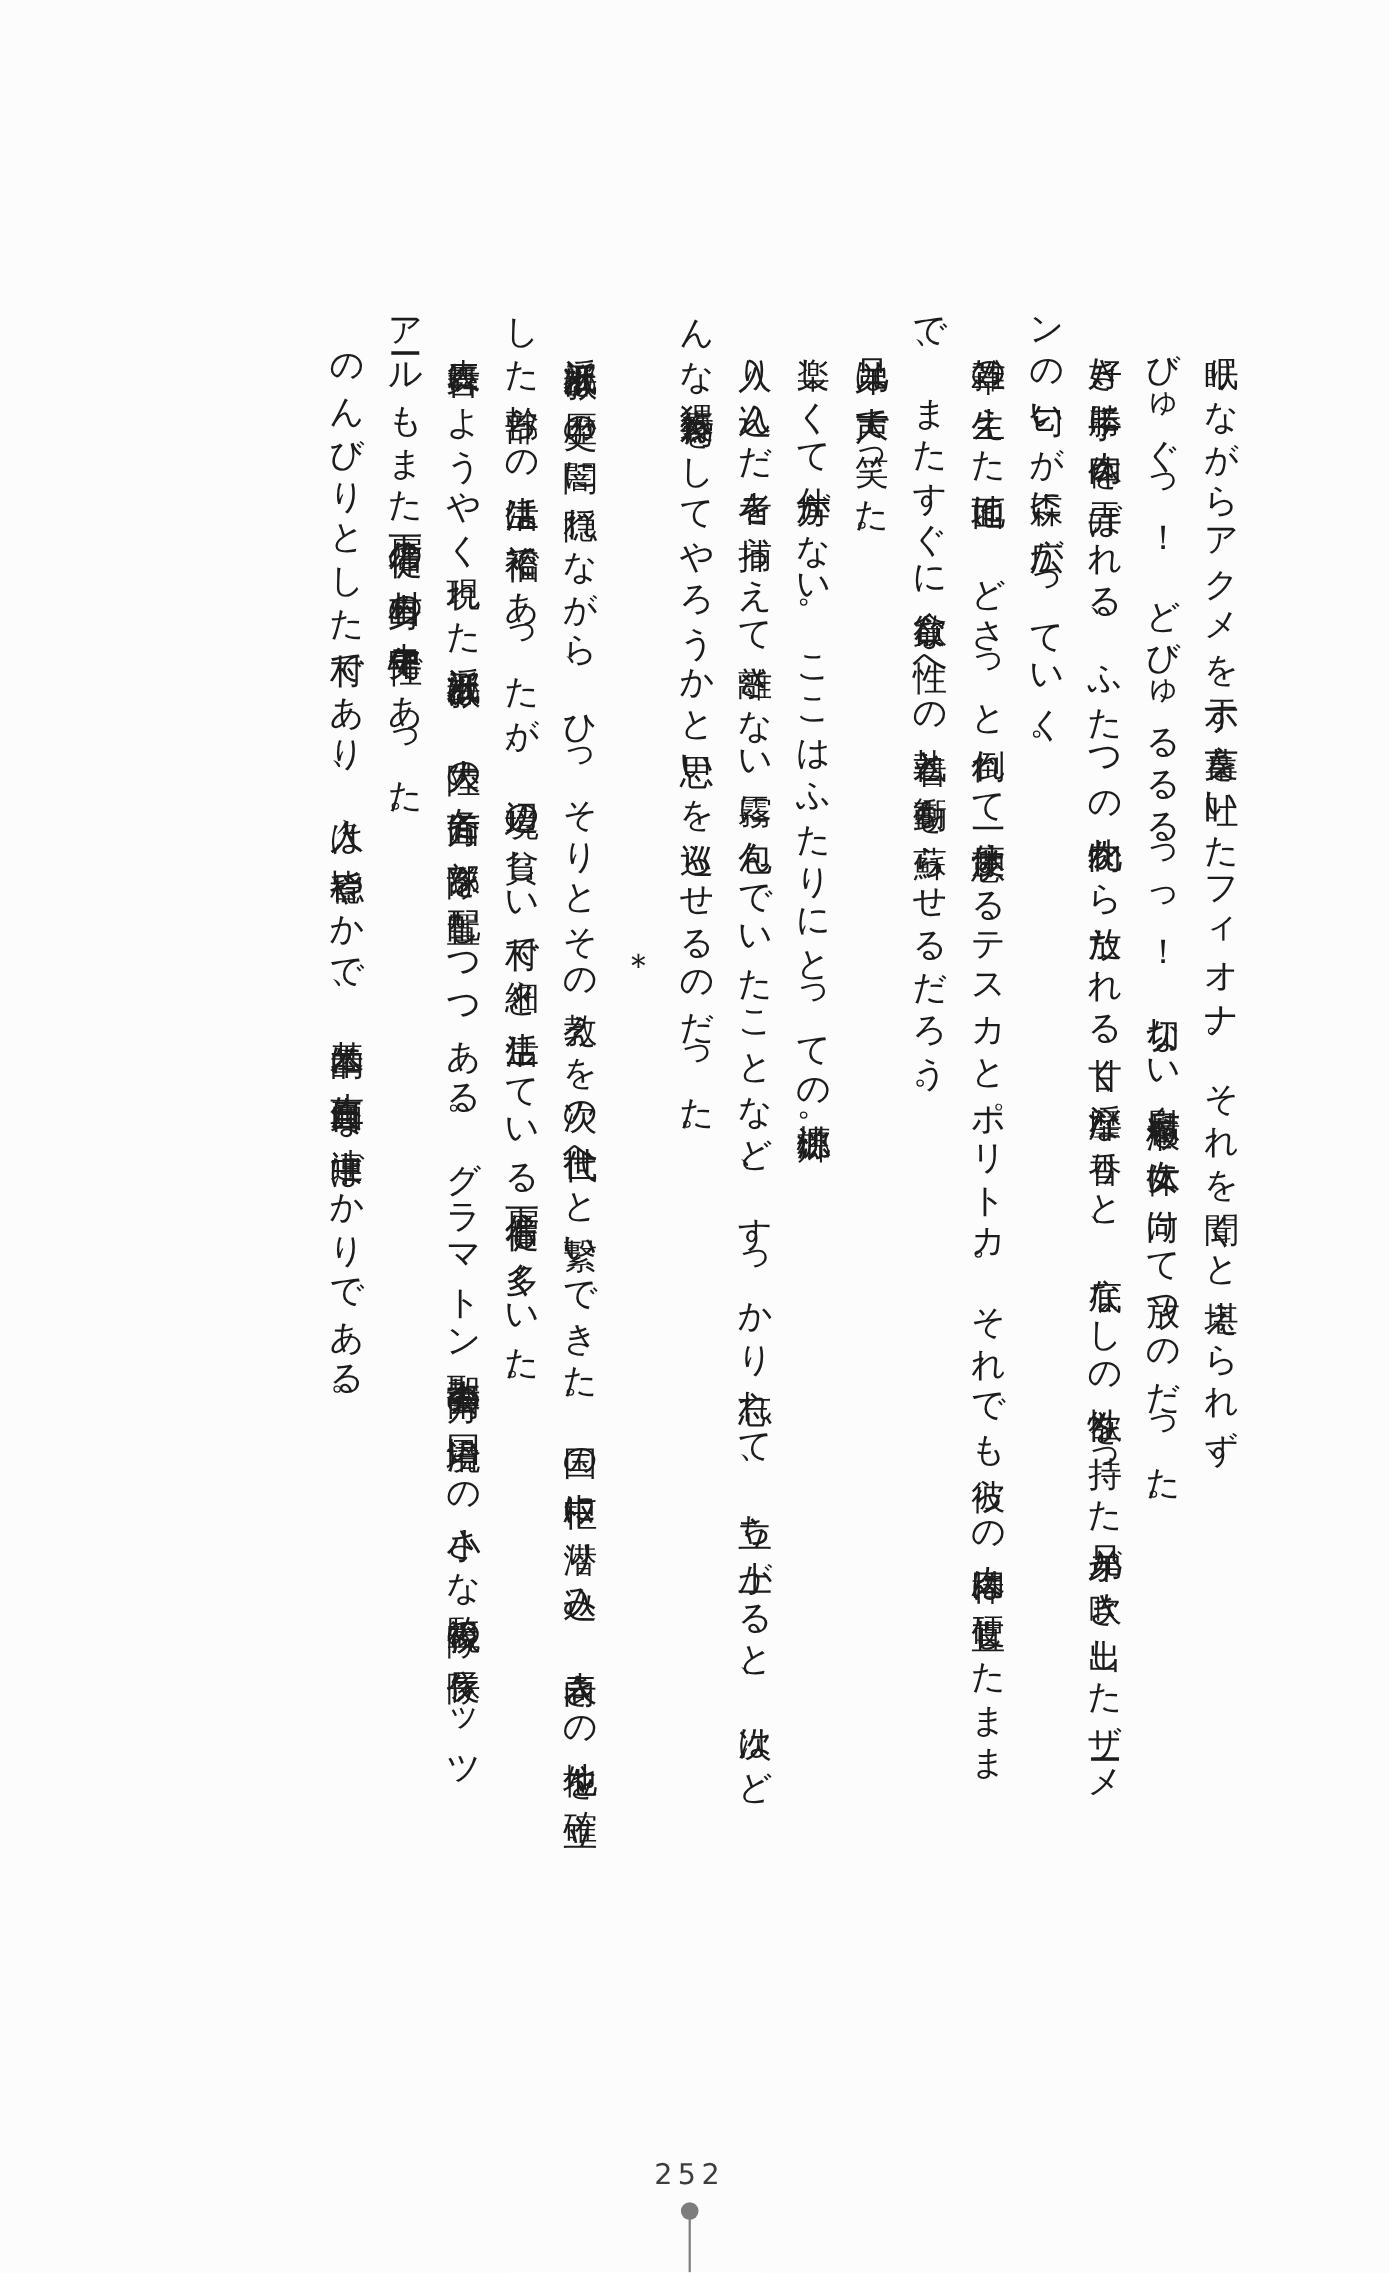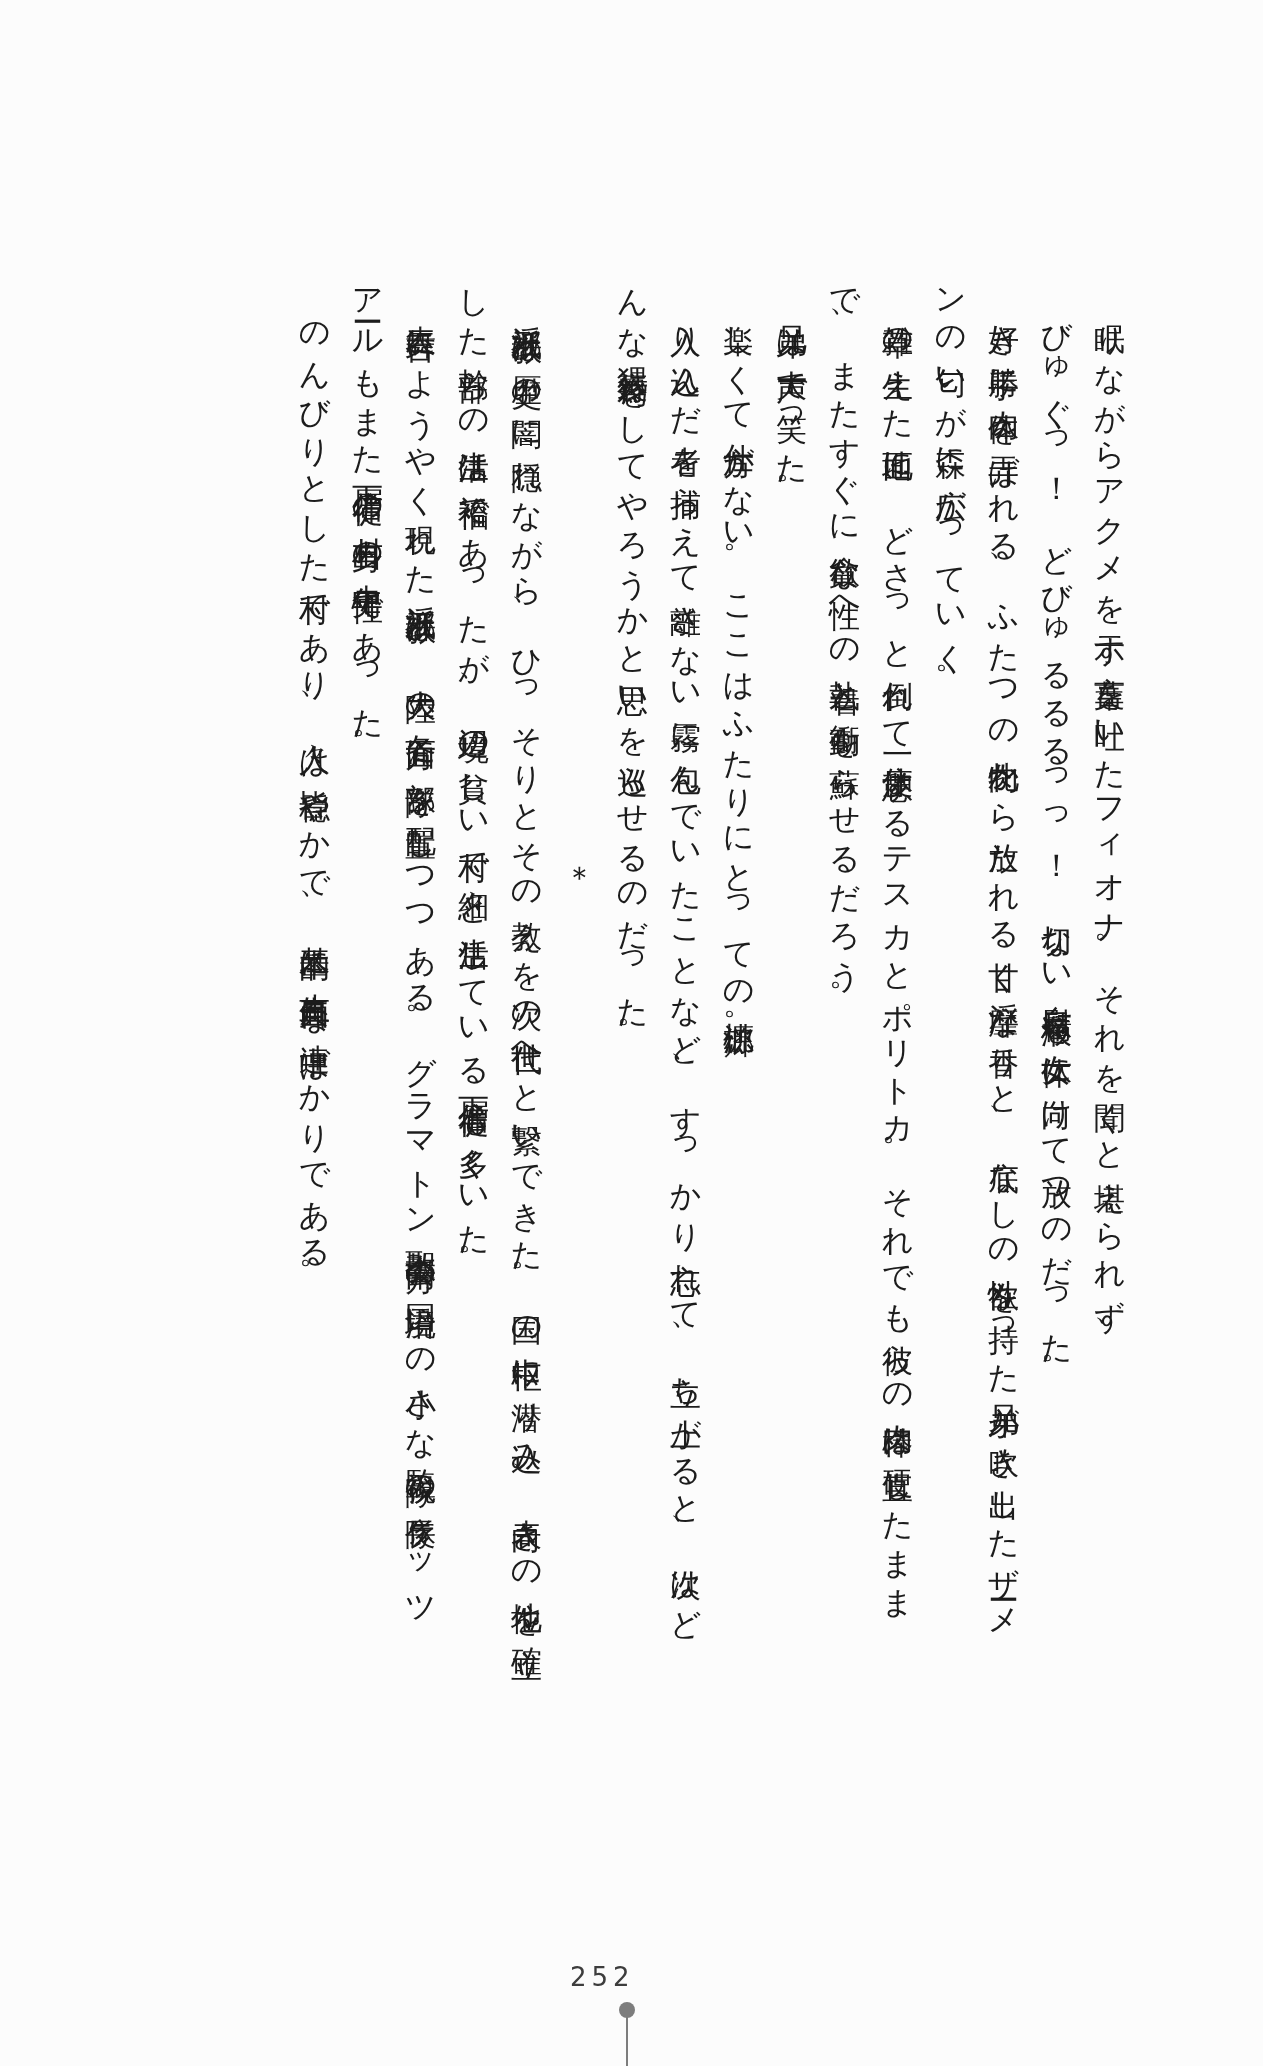--- a/index.html
+++ b/index.html
@@ -34,21 +34,21 @@
     text-indent: 34px;
   }
   .text-block p.separator {
     text-indent: 578px;
   }
   .page-number {
     position: absolute;
     left: 570px;
     top: 1962px;
     width: 114px;
-    text-align: left;
+    text-align: center;
     font-family: "DejaVu Sans", "Liberation Sans", sans-serif;
     font-size: 26px;
     font-weight: normal;
     letter-spacing: 5px;
     color: #3d3d3d;
   }
   .page-marker-dot {
     position: absolute;
     left: 619px;
     top: 2002px;

